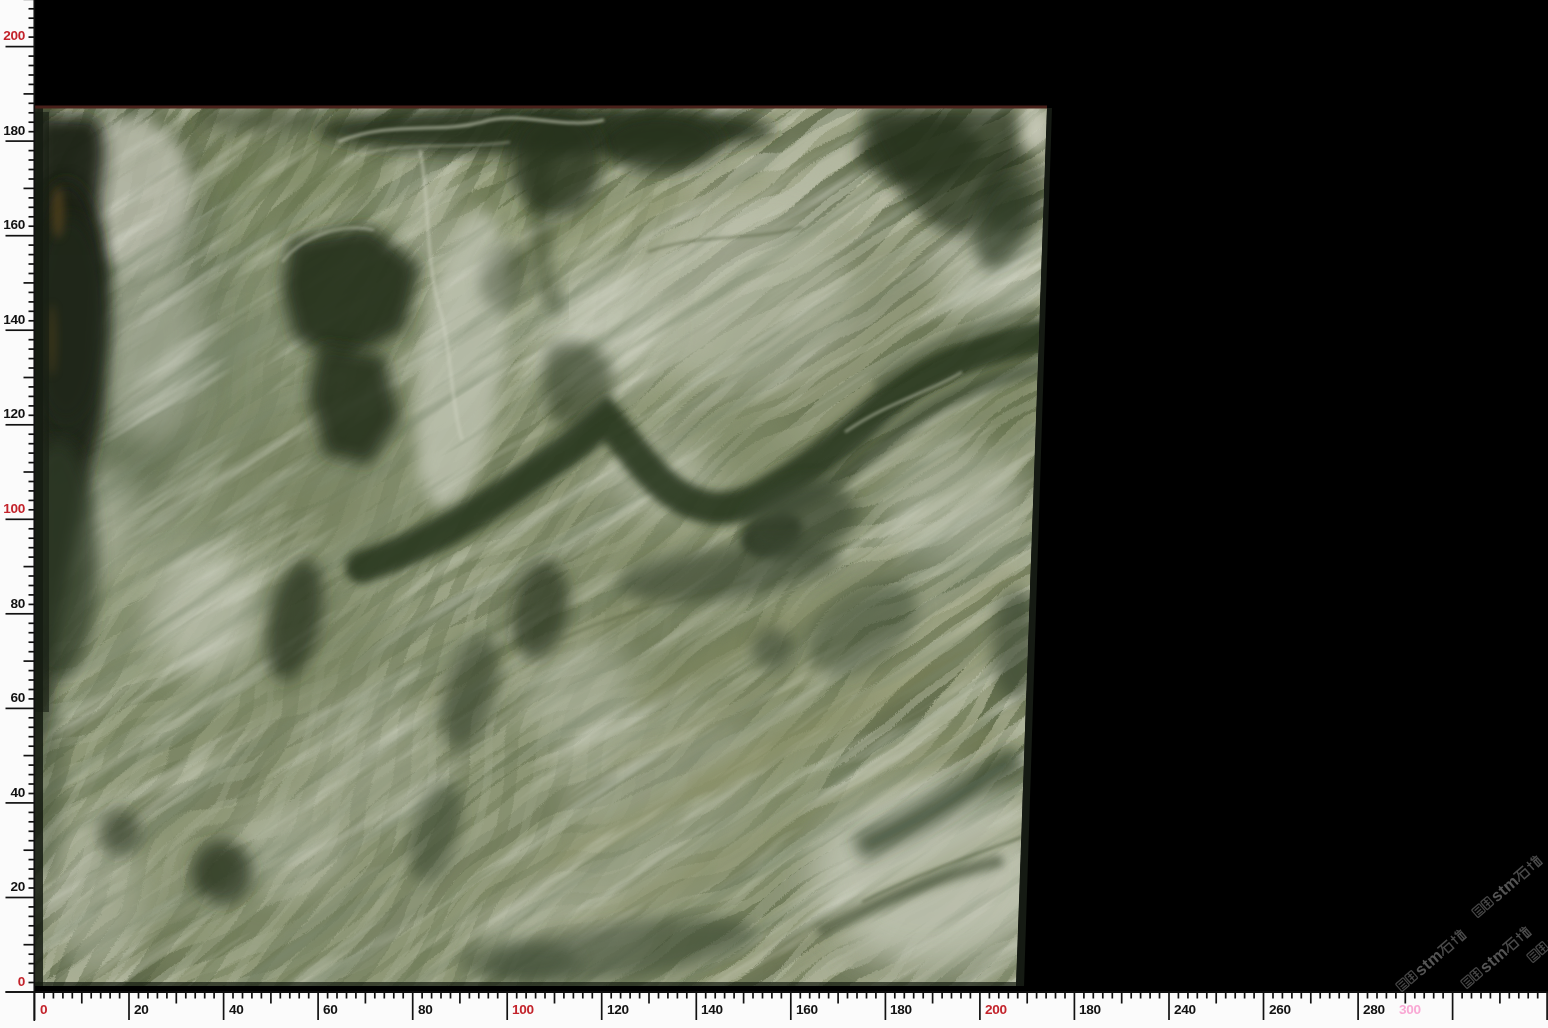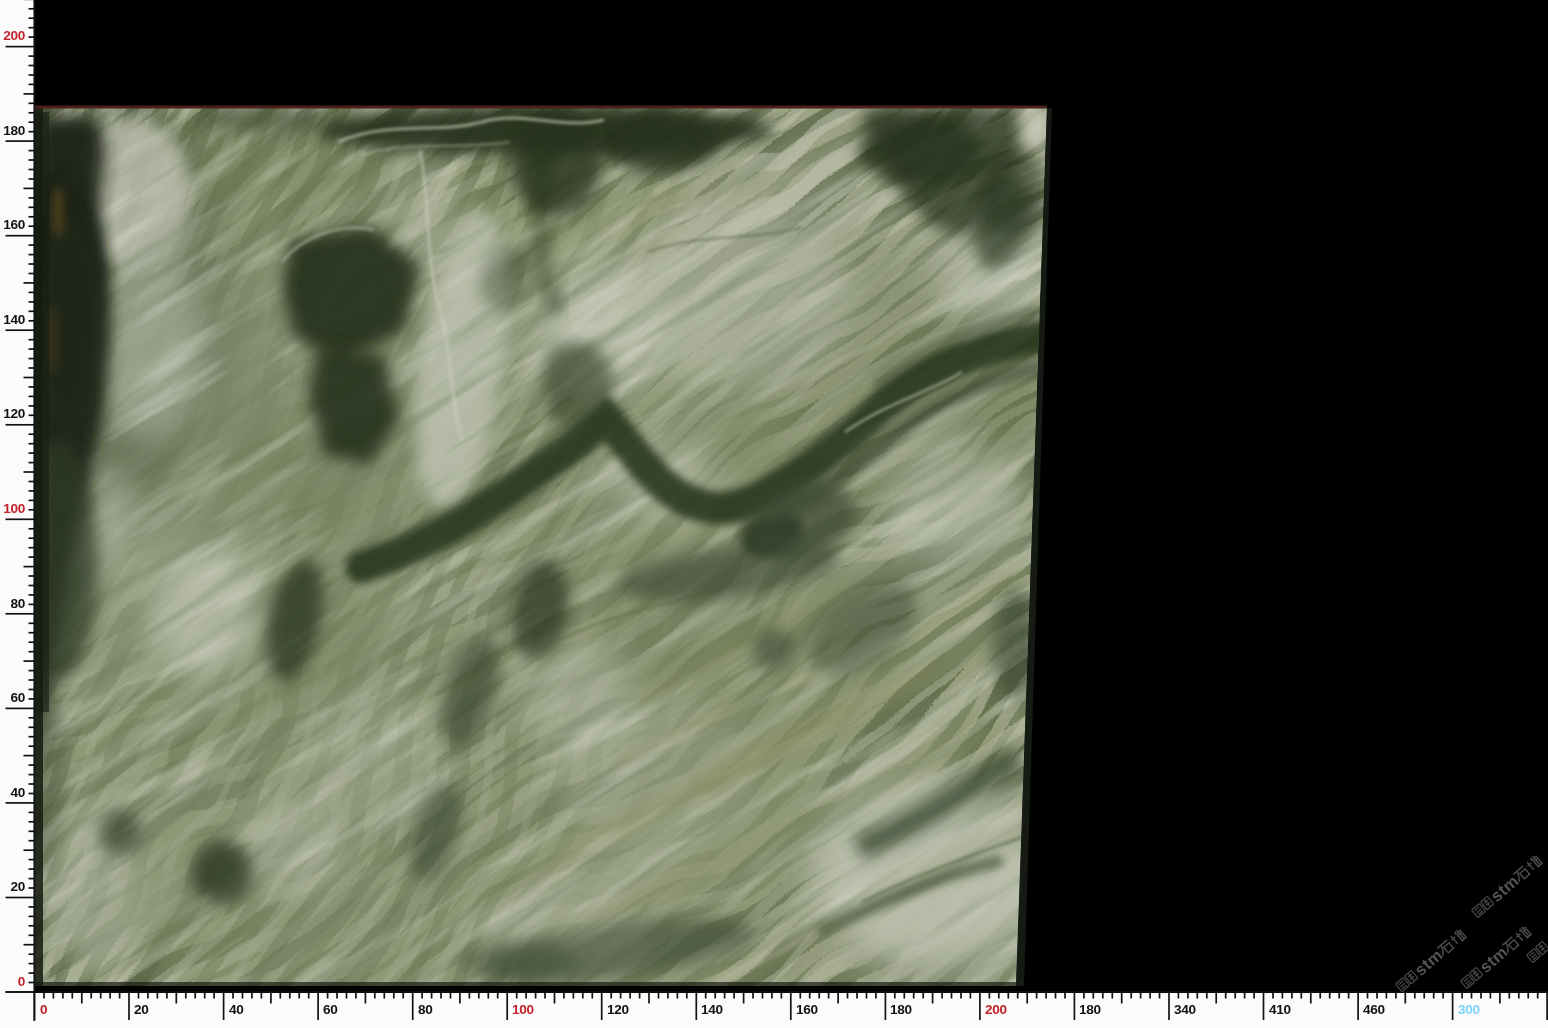--- a/index.html
+++ b/index.html
@@ -558,15 +558,15 @@
 <div class="lb hl" style="left:229px;color:#121212">40</div>
 <div class="lb hl" style="left:323px;color:#121212">60</div>
 <div class="lb hl" style="left:418px;color:#121212">80</div>
 <div class="lb hl" style="left:512px;color:#c3232b">100</div>
 <div class="lb hl" style="left:607px;color:#121212">120</div>
 <div class="lb hl" style="left:701px;color:#121212">140</div>
 <div class="lb hl" style="left:796px;color:#121212">160</div>
 <div class="lb hl" style="left:890px;color:#121212">180</div>
 <div class="lb hl" style="left:985px;color:#c3232b">200</div>
 <div class="lb hl" style="left:1079px;color:#121212">180</div>
-<div class="lb hl" style="left:1174px;color:#121212">340</div>
-<div class="lb hl" style="left:1269px;color:#121212">410</div>
-<div class="lb hl" style="left:1363px;color:#121212">460</div>
-<div class="lb hl" style="left:1458px;color:#7dd3fc">300</div>
+<div class="lb hl" style="left:1174px;color:#121212">240</div>
+<div class="lb hl" style="left:1269px;color:#121212">260</div>
+<div class="lb hl" style="left:1363px;color:#121212">280</div>
+<div class="lb hl" style="left:1399px;color:#f9a8d4">300</div>
 </body></html>

